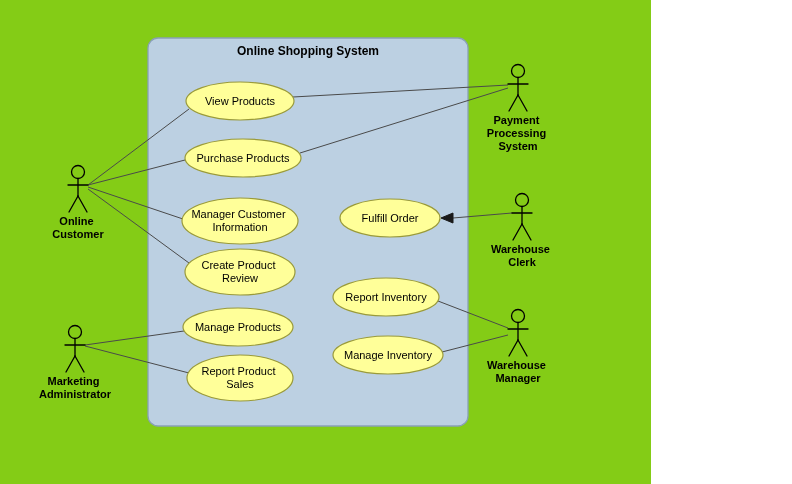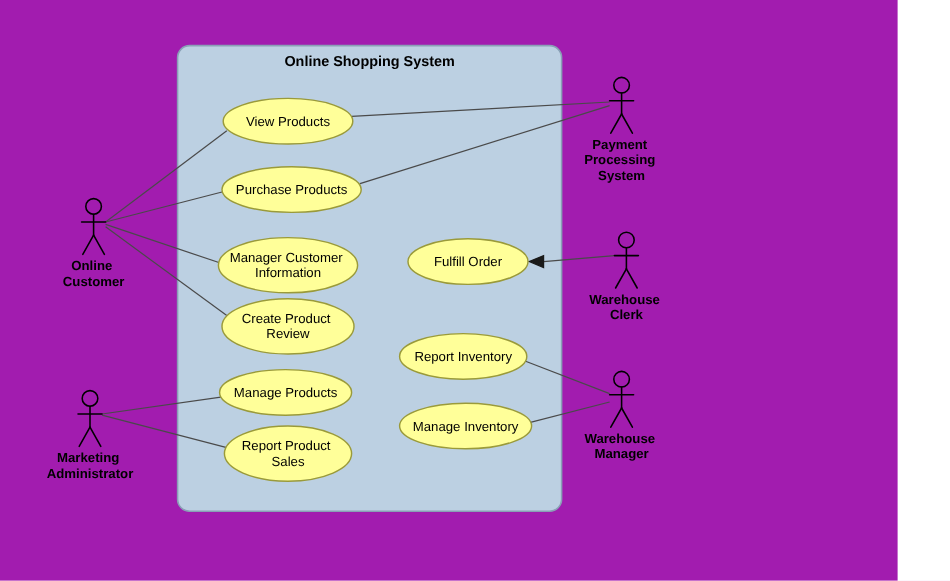--- a/index.html
+++ b/index.html
@@ -3,23 +3,23 @@
 <meta charset="utf-8">
 <style>
   html, body {
     margin: 0;
     padding: 0;
     background: #ffffff;
     font-family: "Liberation Sans", sans-serif;
   }
   .canvas {
     position: relative;
-    width: 748px;
+    width: 651px;
     height: 484px;
-    background: #a21caf;
+    background: #84cc16;
     overflow: hidden;
   }
   svg text {
     fill: #000000;
     text-anchor: middle;
   }
   .system-boundary {
     fill: #bcd0e2;
     stroke: #89a0b6;
     stroke-width: 1.3;

